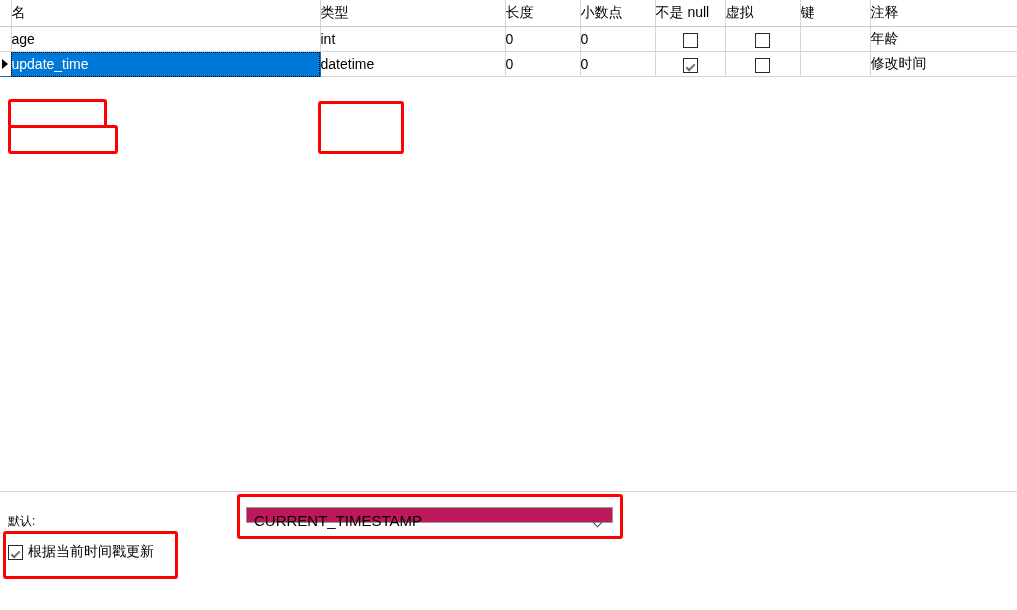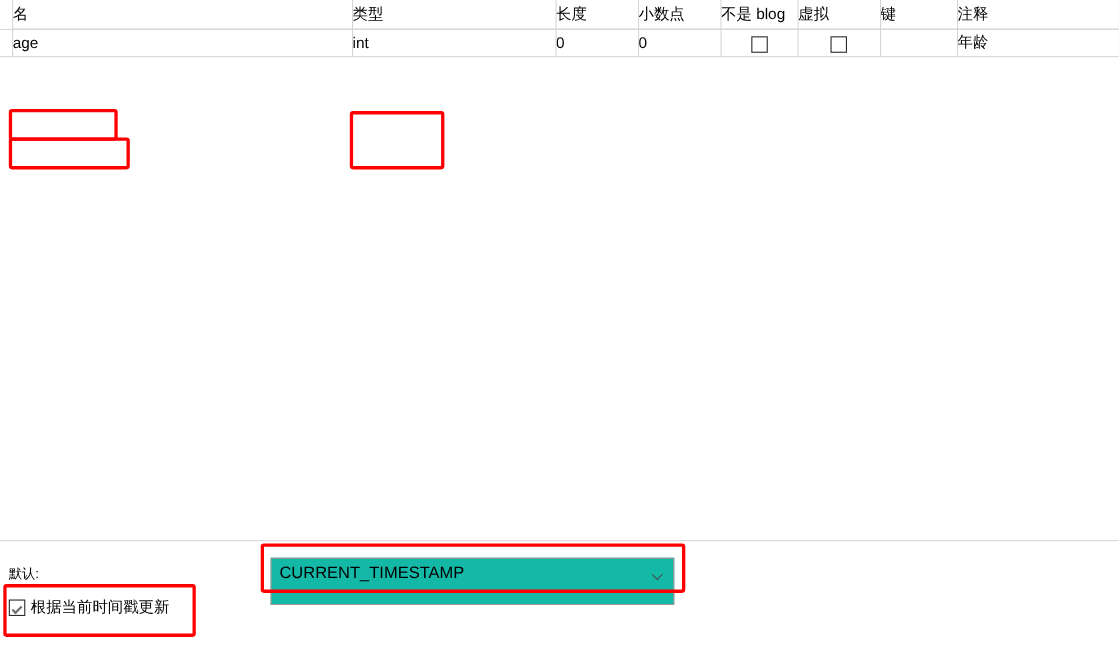--- a/index.html
+++ b/index.html
@@ -160,24 +160,24 @@
     left: 8px;
     top: 513px;
     font-size: 12px;
     color: #000;
   }
   .default-select {
     position: absolute;
     left: 246px;
     top: 507px;
     width: 367px;
-    height: 43px;
+    height: 16px;
     box-sizing: border-box;
     border: 1px solid #9a9a9a;
-    background: #14b8a6;
+    background: #be185d;
     font-size: 15px;
     color: #000;
     font-family: "Liberation Sans", sans-serif;
   }
   .default-select .sel-text {
     position: absolute;
     left: 7px;
     top: 4px;
     font-size: 15px;
     letter-spacing: 0px;
@@ -262,21 +262,21 @@
       <col class="col-key">
       <col class="col-comment">
     </colgroup>
     <thead>
       <tr>
         <th class="gutter"></th>
         <th class="cell-pad">名</th>
         <th class="cell-pad">类型</th>
         <th class="cell-pad">长度</th>
         <th class="cell-pad">小数点</th>
-        <th class="cell-pad">不是 blog</th>
+        <th class="cell-pad">不是 null</th>
         <th class="cell-pad">虚拟</th>
         <th class="cell-pad">键</th>
         <th class="cell-pad">注释</th>
       </tr>
     </thead>
     <tbody id="grid-body">
         <tr>
           <td class="gutter"></td>
           <td class="cell-pad">age</td>
           <td class="cell-pad">int</td>
@@ -284,20 +284,37 @@
           <td class="cell-pad">0</td>
           <td>
             <span class="cb-wrap"><span class="cb"></span></span>
           </td>
           <td>
             <span class="cb-wrap"><span class="cb"></span></span>
           </td>
           <td class="key-cell"></td>
           <td class="cell-pad">年龄</td>
         </tr>
+        <tr class="selected">
+          <td class="gutter">
+            <span class="row-marker"></span>
+          </td>
+          <td class="cell-pad sel-span">update_time</td>
+          <td class="cell-pad plain-cell">datetime</td>
+          <td class="cell-pad plain-cell">0</td>
+          <td class="cell-pad plain-cell">0</td>
+          <td class="plain-cell">
+            <span class="cb-wrap"><span class="cb checked"></span></span>
+          </td>
+          <td class="plain-cell">
+            <span class="cb-wrap"><span class="cb"></span></span>
+          </td>
+          <td class="key-cell plain-cell"></td>
+          <td class="cell-pad plain-cell">修改时间</td>
+        </tr>
       </tbody>
   </table>
 </div>
 
 <div class="divider"></div>
 
 <div class="default-label">默认:</div>
 
 <div class="default-select">
   <span class="sel-text">CURRENT_TIMESTAMP</span>

